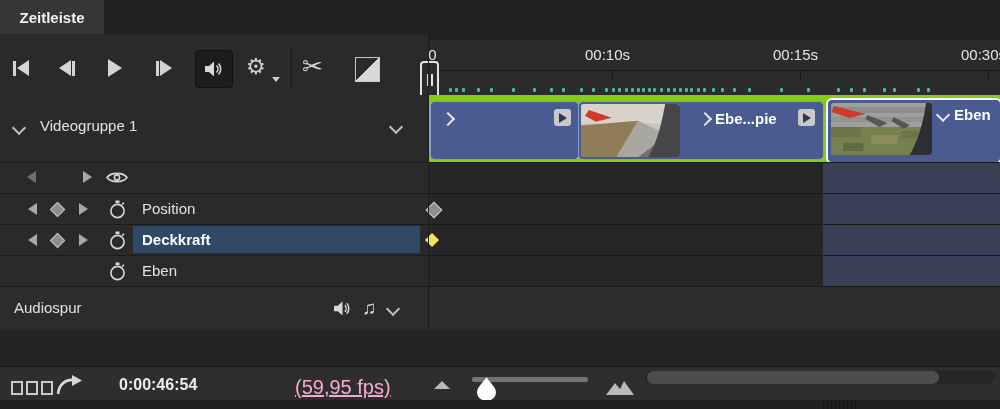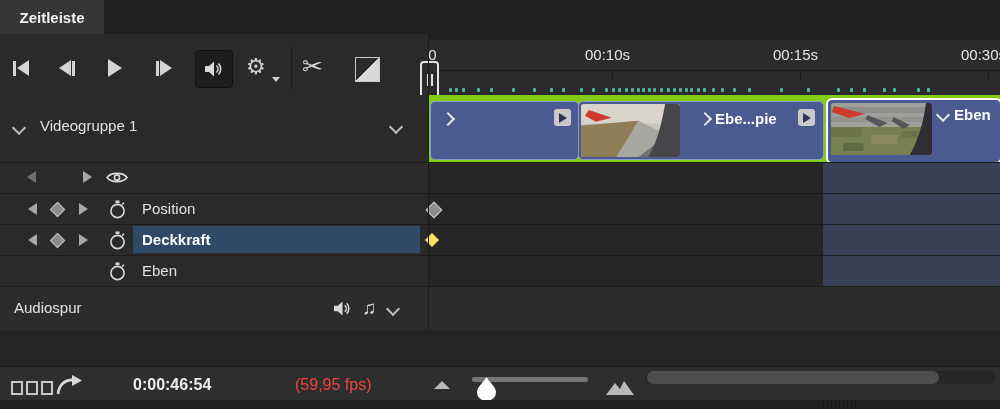--- a/index.html
+++ b/index.html
@@ -66,21 +66,21 @@
   .grouprow{left:0;top:95px;width:428px;height:67px;background:#2a2a2a;}
   .audiorow{left:0;top:287px;width:1000px;height:43px;background:#2c2c2c;}
   .belowgap{left:0;top:330px;width:1000px;height:36px;background:#242424;}
   .panelsep{left:428px;top:34px;width:1px;height:296px;background:#1d1d1d;}
   .noteglyph{font-size:19px;color:#e0e0e0;line-height:1;}
   
   .statusbar{left:0;top:366px;width:1000px;height:34px;background:#2e2e2e;border-top:1px solid #171717;}
   .sq3{display:flex;gap:3px;}
   .sq3 i{display:block;width:8px;height:10px;border:2px solid #c8c8c8;}
   .timecode{font-size:16px;font-weight:bold;color:#ededed;}
-  .fps{font-size:16px;color:#ef4444;}
+  .fps{font-size:20px;color:#f9a8d4;text-decoration:underline;}
   .mtn-s{width:0;height:0;border-left:8px solid transparent;border-right:8px solid transparent;border-bottom:8px solid #b9b9b9;cursor:pointer;}
   .sltrack{left:472px;top:377px;width:116px;height:5px;background:#737373;border-radius:2px;cursor:pointer;}
   .scrollwrap{left:645px;top:371px;width:350px;height:13px;background:#262626;border-radius:7px;}
   .scrollthumb{position:absolute;left:2px;top:0;width:292px;height:13px;background:#4d4d4d;border-radius:7px;cursor:grab;}
   .bottomstrip{left:0;top:400px;width:1000px;height:9px;background:#202020;}
   .grip{left:823px;top:401px;width:34px;height:8px;
         background:repeating-linear-gradient(90deg,#151515 0 1px,transparent 1px 4px);}
 </style>
 </head>
 <body>
@@ -319,21 +319,21 @@
   <div class="abs statusbar"></div>
   <div class="abs sq3" style="left:11px;top:381px">
     <i></i>
       <i></i>
       <i></i>
   </div>
   <svg class="abs" style="left:55px;top:374px" width="28" height="22" viewBox="0 0 28 22">
     <path d="M3,20 C4,10 11,5 19,6" stroke="#d8d8d8" stroke-width="2.6" fill="none"></path>
     <polygon points="17,1 27,6.5 17,12" fill="#d8d8d8"></polygon>
   </svg>
-  <span class="abs timecode" style="left:133px;top:376px">0:00:46:54</span>
+  <span class="abs timecode" style="left:119px;top:376px">0:00:46:54</span>
   <span class="abs fps" style="left:295px;top:376px">(59,95 fps)</span>
   <div class="abs mtn-s" style="left:434px;top:381px"></div>
   <div class="abs sltrack"></div>
   <svg class="abs" style="left:477px;top:377px" width="19" height="24" viewBox="0 0 19 24">
     <path d="M9.5,0 C13,6 19,10 19,15.5 A9.5,8.5 0 1 1 0,15.5 C0,10 6,6 9.5,0 Z" fill="#ffffff"></path>
   </svg>
   <svg class="abs" style="left:606px;top:379px" width="28" height="16" viewBox="0 0 28 16">
     <polygon points="0,16 9,4 14,10 18,2 28,16" fill="#b9b9b9"></polygon>
   </svg>
   <div class="abs scrollwrap">

